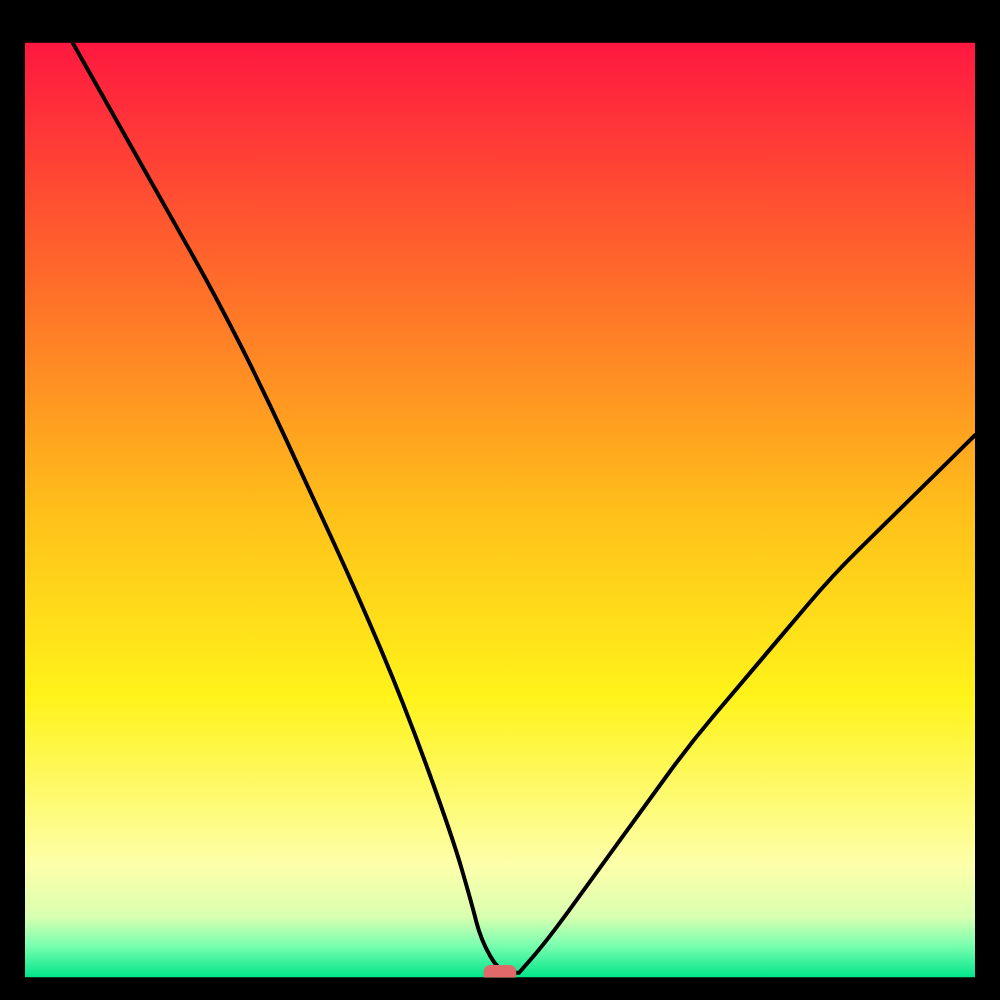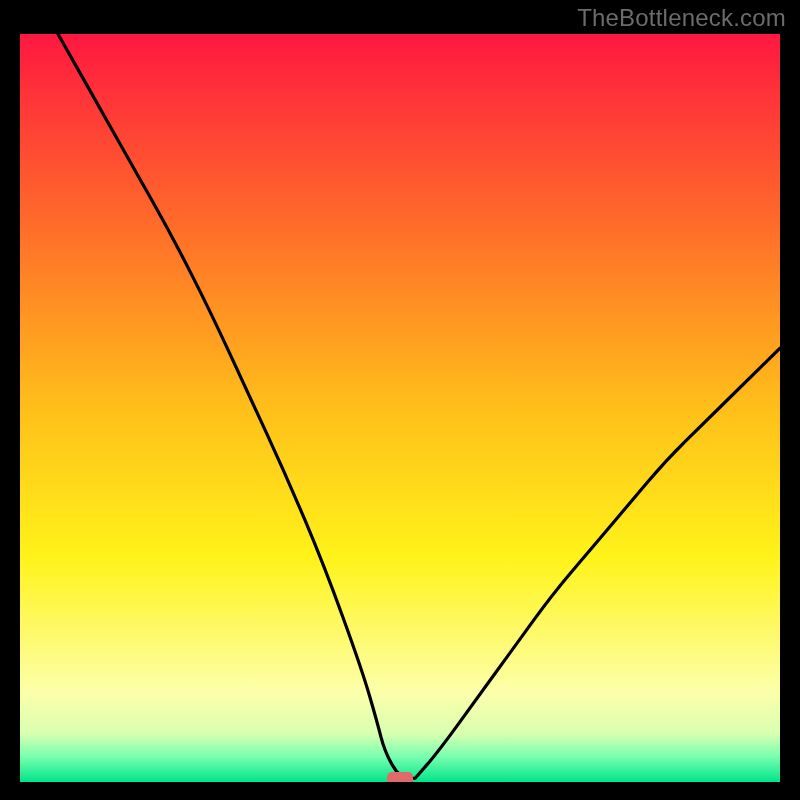--- a/index.html
+++ b/index.html
@@ -37,21 +37,20 @@
   .plot svg {
     display: block;
     width: 760px;
     height: 748px;
   }
 </style>
 </head>
 <body>
 
 <div class="frame">
-  <div class="watermark">TheBottleneck.com</div>
 
   <div class="plot">
     <svg id="chart-svg" viewBox="0 0 760 748" preserveAspectRatio="none">
       <defs>
         <linearGradient id="bg-grad" x1="0" y1="0" x2="0" y2="1">
             <stop offset="0%" stop-color="#ff1840"></stop>
             <stop offset="25%" stop-color="#ff6a2a"></stop>
             <stop offset="50%" stop-color="#ffbf1a"></stop>
             <stop offset="70%" stop-color="#fff31a"></stop>
             <stop offset="88%" stop-color="#fdffaa"></stop>

